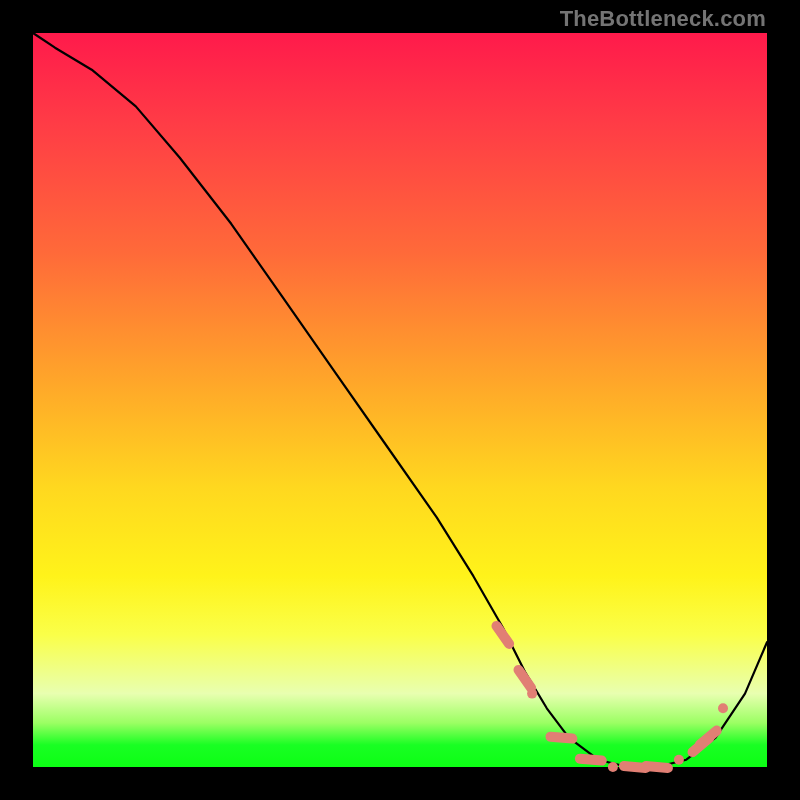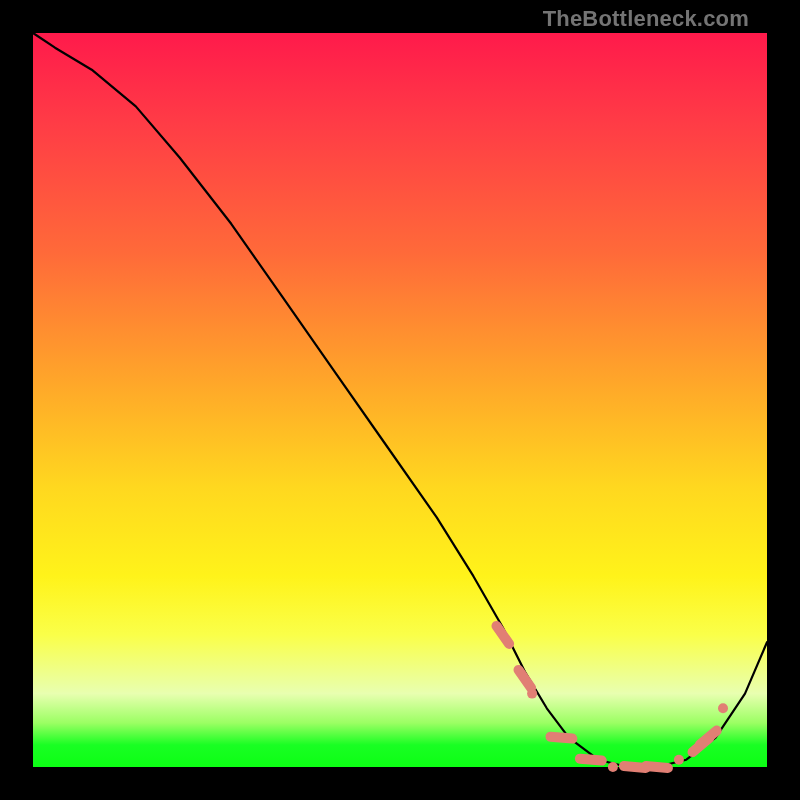--- a/index.html
+++ b/index.html
@@ -38,21 +38,21 @@
       #faff49 82%,
       #e8ffb0 90%,
       #9bff63 94%,
       #19ff23 97%,
       #0cff14 100%
     );
   }
   .watermark {
     position: absolute;
     top: 6px;
-    right: 51px;
+    right: 34px;
     font-size: 22px;
     font-weight: 600;
     color: #747474;
     letter-spacing: 0.2px;
     text-align: center;
   }
   svg.curve {
     position: absolute;
     left: 33px;
     top: 33px;

